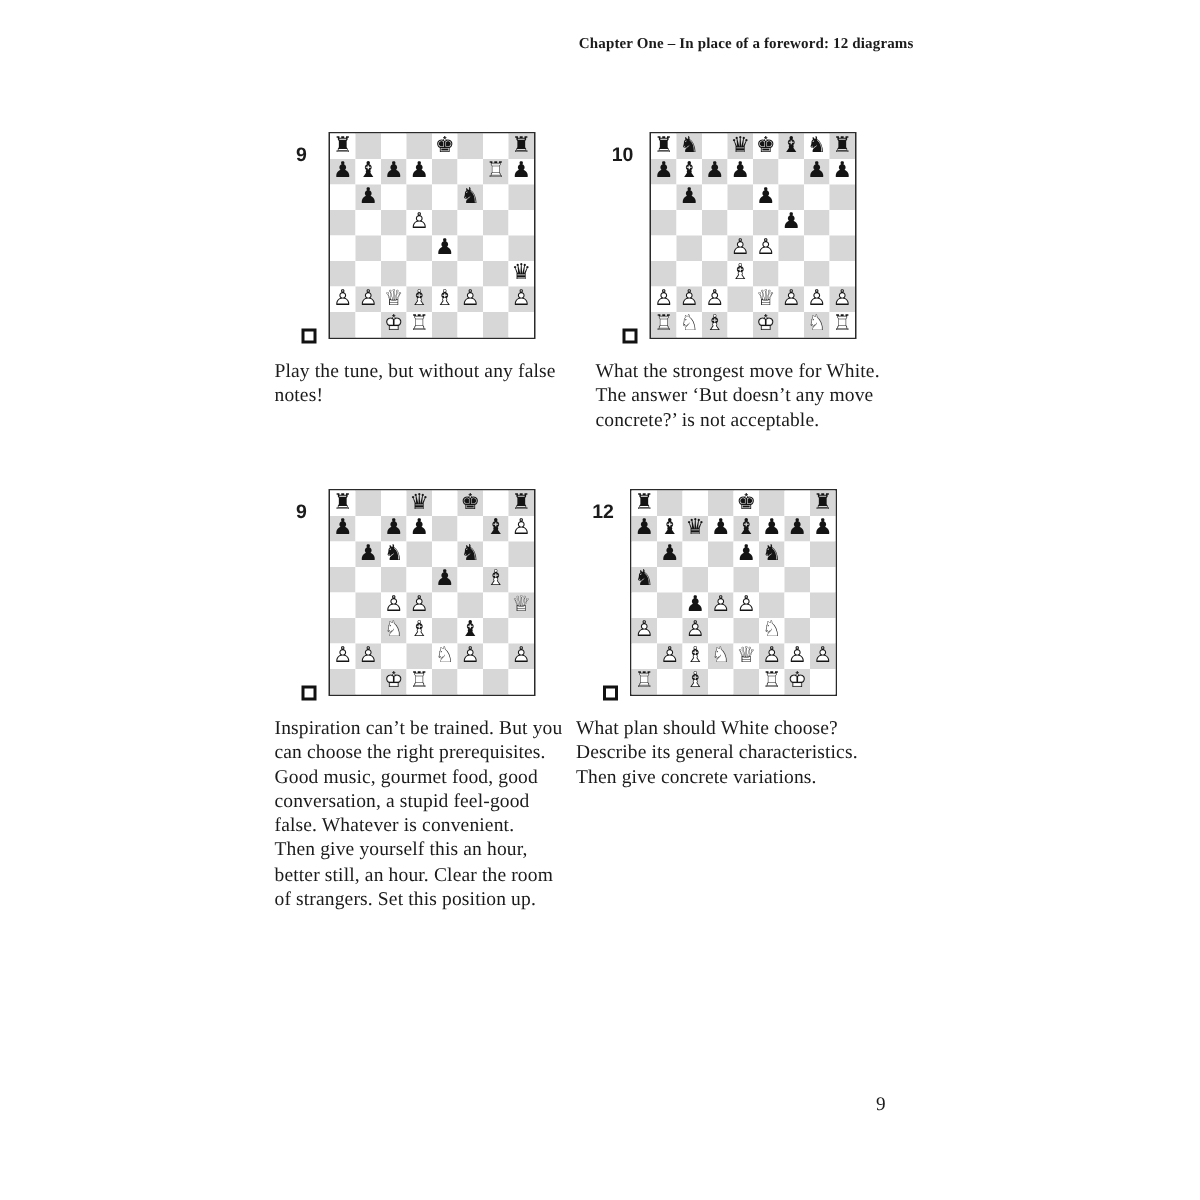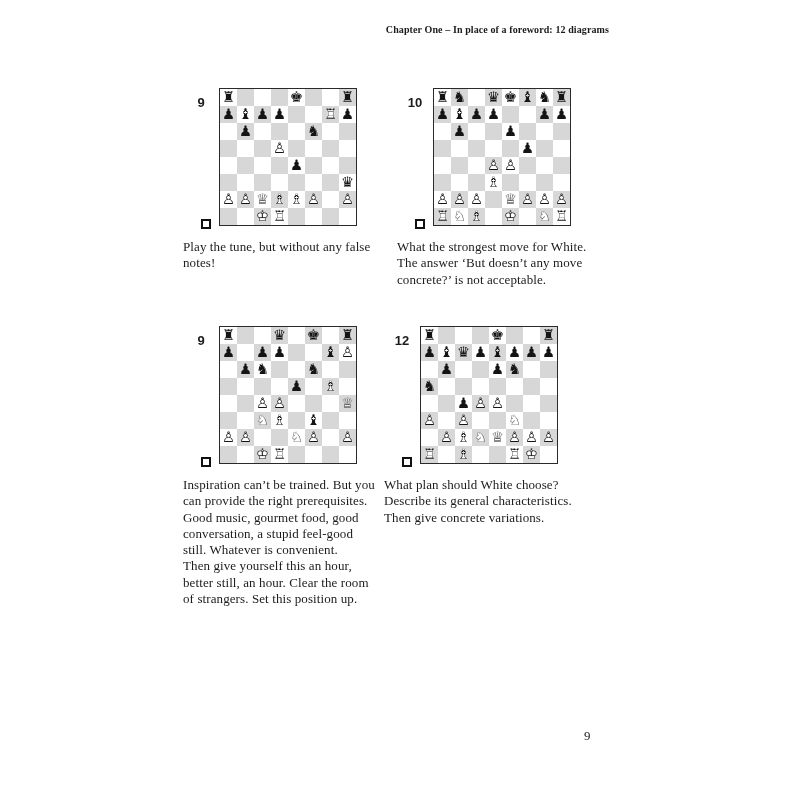--- a/index.html
+++ b/index.html
@@ -679,24 +679,24 @@
           <div class="sq dark"></div>
           <div class="sq light"></div>
           <div class="sq dark"></div>
           <div class="sq light"></div>
         </div>
       <div class="to-move-indicator"></div>
     </div>
   </div>
   <div class="caption">
       <div class="cap-line">Inspiration can’t be trained. But you</div>
-      <div class="cap-line">can provide the right prerequisites.</div>
+      <div class="cap-line">can choose the right prerequisites.</div>
       <div class="cap-line">Good music, gourmet food, good</div>
       <div class="cap-line">conversation, a stupid feel-good</div>
-      <div class="cap-line">still. Whatever is convenient.</div>
+      <div class="cap-line">false. Whatever is convenient.</div>
       <div class="cap-line">Then give yourself this an hour,</div>
       <div class="cap-line">better still, an hour. Clear the room</div>
       <div class="cap-line">of strangers. Set this position up.</div>
     </div>
 </div>
 
 <div class="diagram-block block-3">
   <div class="diagram-row">
     <div class="diagram-number">12</div>
     <div class="board-wrap">

